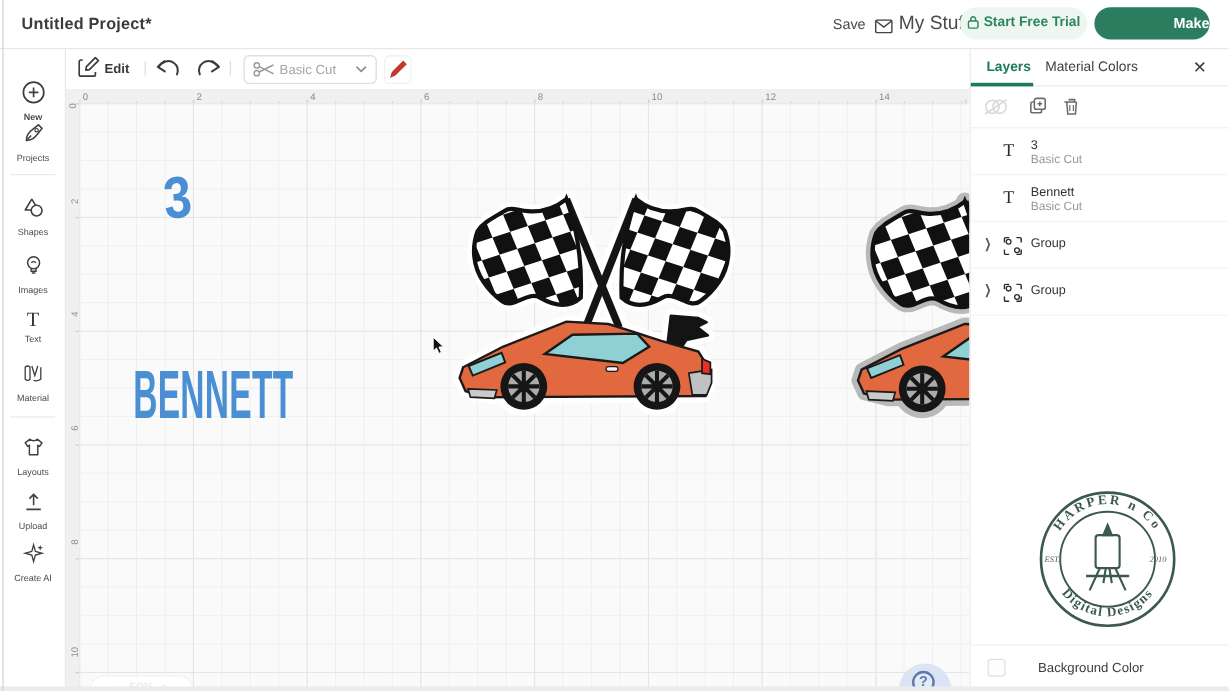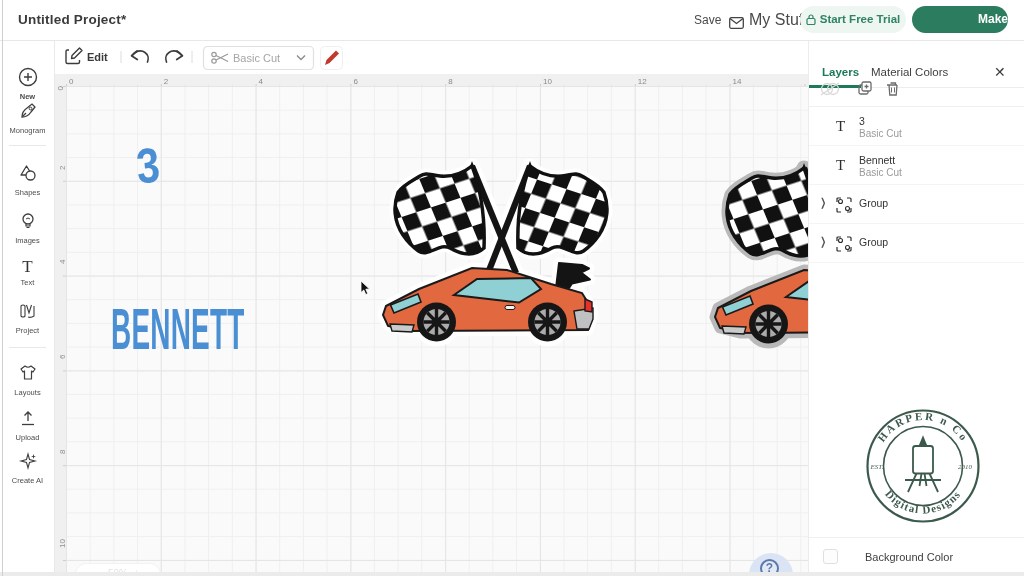--- a/index.html
+++ b/index.html
@@ -43,21 +43,21 @@
 #bennett { position:absolute; left:56px; top:222px; font-size:57px; font-weight:700; color:#4a8fd3; letter-spacing:0.5px; transform:scale(.49,1.0); transform-origin:left top; white-space:nowrap; }
 
 
 #zoompill { position:absolute; left:20px; top:489px; width:86px; height:22px; background:#fff; border:1px solid #f2f2f2; border-radius:12px; color:#e3e3e3; font-size:10px; text-align:center; line-height:20px; }
 
 #helpwrap { position:absolute; left:694px; top:479px; width:44px; height:44px; border-radius:50%; background:#dbe4f4; }
 #help { position:absolute; left:11px; top:6px; width:19px; height:19px; border-radius:50%; border:2.5px solid #5b79a9; color:#5b79a9; font-size:12px; font-weight:700; text-align:center; line-height:15px; background:#e3eaf7; }
 
 
 #panel { position:absolute; left:808px; top:41px; width:216px; height:535px; background:#fff; border-left:1px solid #ececec; z-index:25; }
-#tabs { position:absolute; left:0; top:16px; width:216px; height:31px; border-bottom:1px solid #ededed; }
+#tabs { position:absolute; left:0; top:0; width:216px; height:31px; border-bottom:1px solid #ededed; }
 #tabs .t1 { position:absolute; left:13px; top:9px; font-size:11.5px; font-weight:700; color:#1d7a58; }
 #tabs .t2 { position:absolute; left:62px; top:9px; font-size:11.5px; color:#3f3f3f; }
 #tabs .underline { position:absolute; left:0px; top:28px; width:52px; height:3px; background:#1d7a58; }
 #tabs .x { position:absolute; left:185px; top:7px; font-size:14px; color:#3d3d3d; }
 #ptools { position:absolute; left:0; top:31px; width:216px; height:35px; border-bottom:1px solid #f0f0f0; }
 .lrow { position:absolute; left:0; width:216px; border-bottom:1px solid #f4f4f4; }
 .lrow .ticon { position:absolute; left:27px; top:11px; font-family:"Liberation Serif",serif; font-size:15px; color:#2d2d2d; }
 .lrow .l1 { position:absolute; left:50px; top:8px; font-size:10.5px; color:#333; }
 .lrow .l2 { position:absolute; left:50px; top:21px; font-size:10px; color:#9a9a9a; }
 .lrow .chev { position:absolute; left:10px; top:12px; font-size:10px; color:#555; transform:scale(.7,1.1); }
@@ -98,21 +98,21 @@
           <path d="M10 6v8M6 10h8" stroke="#3e3e3e" stroke-width="1.4"></path>
         </svg>
       <div class="lbl" style="font-weight:700;">New</div>
     </div>
     <div class="sitem" style="top:60px;">
       <svg width="20" height="20" viewBox="0 0 20 20">
           <path d="M4 16 C4 12 6 9 9 7 L14 3 L17 6 L13 11 C11 14 8 16 4 16 Z" fill="none" stroke="#3e3e3e" stroke-width="1.3"></path>
           <circle cx="12.5" cy="7.5" r="1.4" fill="none" stroke="#3e3e3e" stroke-width="1"></circle>
           <path d="M5 15 L8 12" stroke="#3e3e3e" stroke-width="1.2"></path>
         </svg>
-      <div class="lbl">Monogram</div>
+      <div class="lbl">Projects</div>
     </div>
     <div class="sdiv" style="top:104px;"></div>
     <div class="sitem" style="top:122px;">
       <svg width="20" height="20" viewBox="0 0 20 20">
           <path d="M8.5 3 L14 12 L3 12 Z" fill="none" stroke="#3e3e3e" stroke-width="1.3" stroke-linejoin="round"></path>
           <circle cx="12.5" cy="12.5" r="4.5" fill="#fff" stroke="#3e3e3e" stroke-width="1.3"></circle>
         </svg>
       <div class="lbl">Shapes</div>
     </div>
     <div class="sitem" style="top:170px;">
@@ -125,21 +125,21 @@
     </div>
     <div class="sitem" style="top:216px;">
       <div style="font-family:'Liberation Serif',serif; font-size:17px; color:#333; height:20px;">T</div>
       <div class="lbl">Text</div>
     </div>
     <div class="sitem" style="top:260px;">
       <svg width="20" height="20" viewBox="0 0 20 20">
           <path d="M3 5 Q5 3 7 5 L7 15 Q5 17 3 15 Z" fill="none" stroke="#3e3e3e" stroke-width="1.1"></path>
           <path d="M8.5 4 L11 12 L13.5 4 M10 16 Q13 17 16 15 L16 5" fill="none" stroke="#3e3e3e" stroke-width="1.1"></path>
         </svg>
-      <div class="lbl">Project</div>
+      <div class="lbl">Material</div>
     </div>
     <div class="sdiv" style="top:306px;"></div>
     <div class="sitem" style="top:322px;">
       <svg width="20" height="20" viewBox="0 0 20 20">
           <path d="M7 3 L3 6 L5 9 L6.5 8 L6.5 16 L13.5 16 L13.5 8 L15 9 L17 6 L13 3 Q10 5.5 7 3 Z" fill="none" stroke="#3e3e3e" stroke-width="1.2" stroke-linejoin="round"></path>
         </svg>
       <div class="lbl">Layouts</div>
     </div>
     <div class="sitem" style="top:367px;">
       <svg width="20" height="20" viewBox="0 0 20 20">

